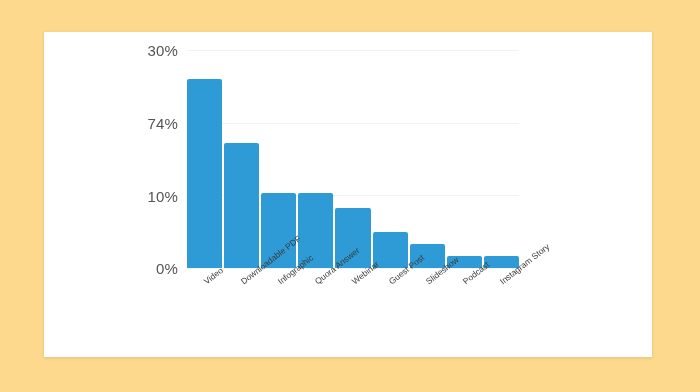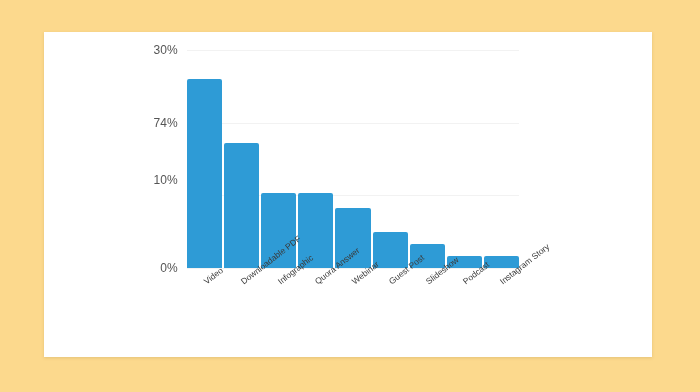--- a/index.html
+++ b/index.html
@@ -31,21 +31,21 @@
     height:1px;
     background:#f2f2f2;
   }
 
   .ytick {
     position:absolute;
     right:100%;
     margin-right:9px;
     transform:translateY(-50%);
     white-space:nowrap;
-    font-size:12px;
+    font-size:15px;
     color:#555555;
     letter-spacing:0.2px;
   }
 
   #bars {
     position:absolute;
     left:0; bottom:0;
     width:332px; height:218px;
     display:flex;
     align-items:flex-end;
@@ -94,21 +94,21 @@
 
   <div id="plot">
     <div id="gridlines">
         <div class="gridline" style="top: 218px;"></div>
         <div class="gridline" style="top: 145.333px;"></div>
         <div class="gridline" style="top: 72.6667px;"></div>
         <div class="gridline" style="top: 0px;"></div>
       </div>
     <div id="yticks">
         <div class="ytick" style="top: 218px;">0%</div>
-        <div class="ytick" style="top: 130px;">10%</div>
+        <div class="ytick" style="top: 146px;">10%</div>
         <div class="ytick" style="top: 72.6667px;">74%</div>
         <div class="ytick" style="top: 0px;">30%</div>
       </div>
     <div id="bars">
         <div class="bar-slot">
           <div class="bar" title="Video: 26%" style="height: 188.933px; background: rgb(46, 155, 214);"></div>
         </div>
         <div class="bar-slot">
           <div class="bar" title="Downloadable PDF: 17.2%" style="height: 124.987px; background: rgb(46, 155, 214);"></div>
         </div>

